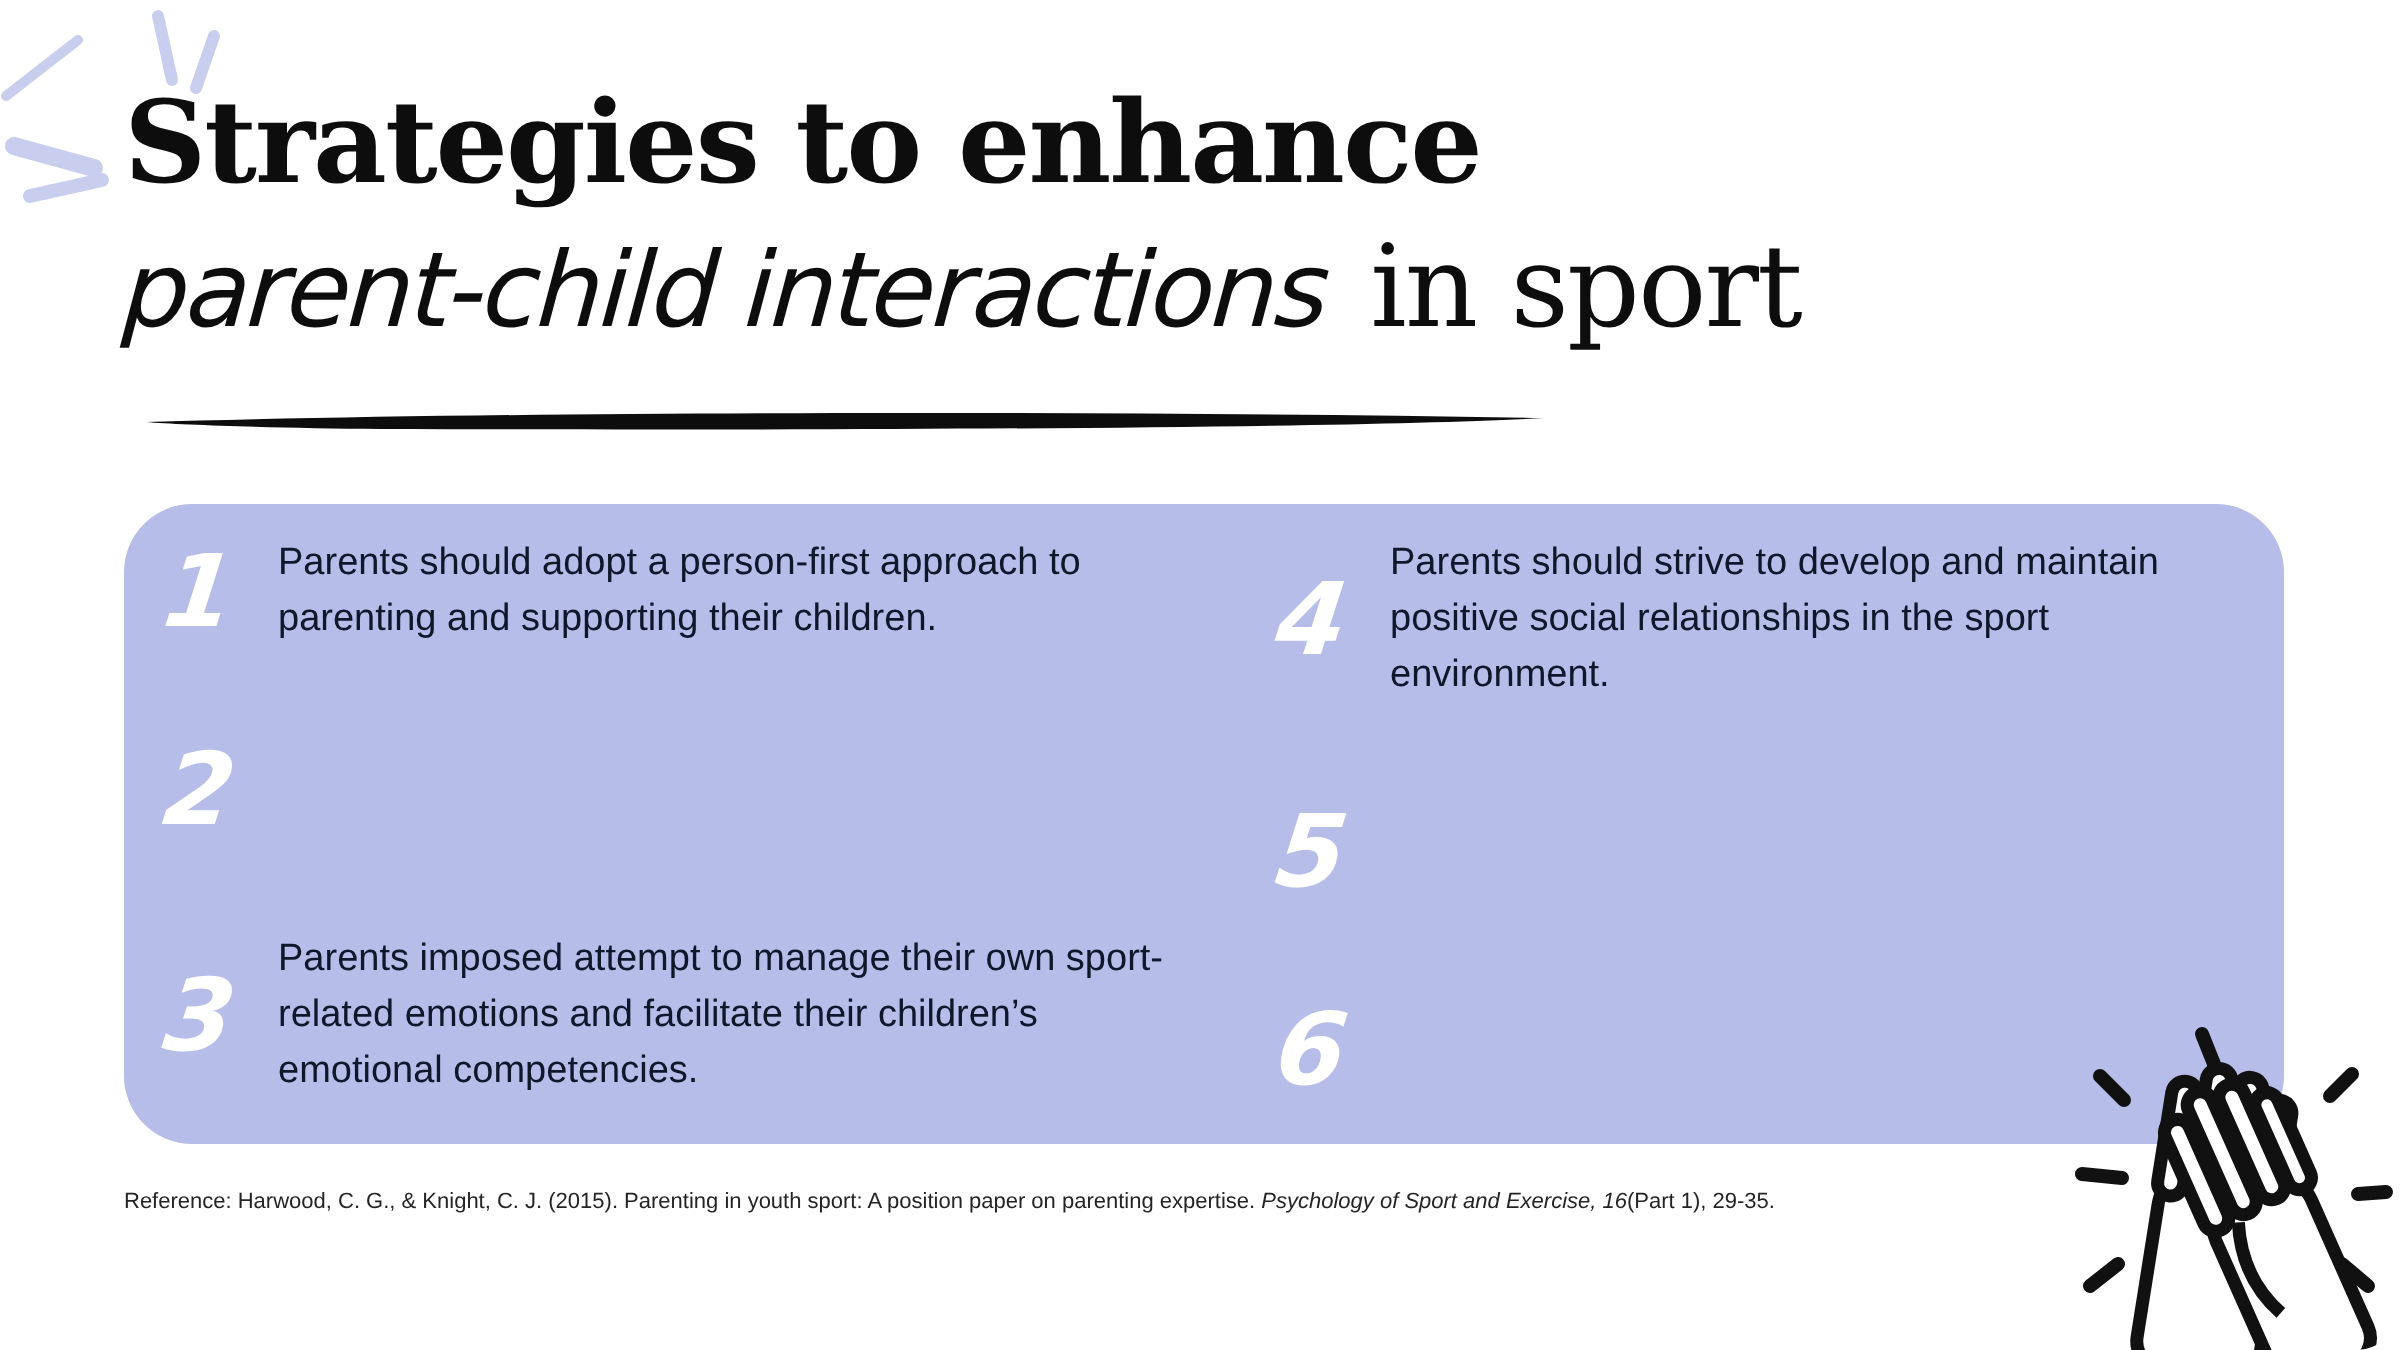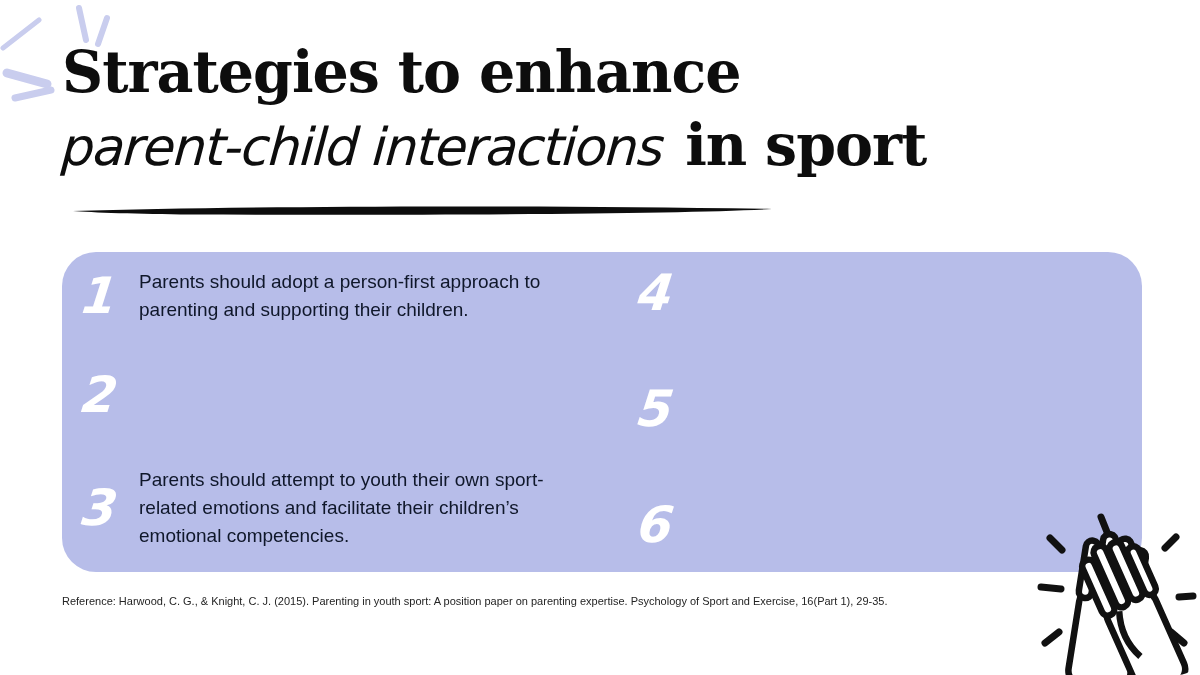--- a/index.html
+++ b/index.html
@@ -16,21 +16,21 @@
   .title-line1{
     font-family:"DejaVu Serif", serif;font-weight:700;
     font-size:57px;letter-spacing:-1px;line-height:1.25;white-space:nowrap;
   }
   .title-line2{display:flex;align-items:baseline;gap:22px;margin-top:4px;white-space:nowrap;}
   .title-script{
     font-family:"DejaVu Sans", sans-serif;font-style:italic;font-weight:400;
     font-size:52px;letter-spacing:-1.5px;transform:skewX(-4deg);display:inline-block;
   }
   .title-serif{
-    font-family:"DejaVu Serif", serif;font-weight:700;
+    font-family:"DejaVu Serif", serif;font-weight:400;
     font-size:57px;letter-spacing:-1px;
   }
   .underline{position:absolute;left:70px;top:203px;}
 
   
   .panel{
     position:absolute;left:62px;top:252px;width:1080px;height:320px;
     background:#b7bde9;border-radius:34px;box-sizing:border-box;
     display:grid;grid-template-columns:1fr 1fr;column-gap:6px;
     padding:16px 12px 22px 14px;
@@ -45,21 +45,21 @@
   }
   .txt{
     margin:0;font-size:19px;line-height:1.47;color:#0f172a;max-width:446px;
   }
 
   
   .reference{
     position:absolute;left:62px;top:584px;font-size:11px;color:#242424;
     letter-spacing:0;white-space:nowrap;
   }
-  .reference .ital{}
+  .reference .ital{font-style:italic;}
 
   
   .hands{position:absolute;left:1028px;top:504px;}
 </style>
 </head>
 <body>
 
 <div class="slide">
 
   <svg class="sparkle" width="122" height="112" viewBox="0 0 122 112">
@@ -87,26 +87,27 @@
     <div class="col">
       <div class="item">
         <div class="num">1</div>
         <p class="txt">Parents should adopt a person-first approach to parenting and supporting their children.</p>
       </div>
       <div class="item">
         <div class="num">2</div>
       </div>
       <div class="item">
         <div class="num">3</div>
-        <p class="txt">Parents should attempt to youth their own sport-related emotions and facilitate their children’s emotional competencies.</p>
+        <p class="txt">Parents imposed attempt to manage their own sport-related emotions and facilitate their children’s emotional competencies.</p>
       </div>
     </div>
     <div class="col col-right">
       <div class="item">
         <div class="num">4</div>
+        <p class="txt">Parents should strive to develop and maintain positive social relationships in the sport environment.</p>
       </div>
       <div class="item">
         <div class="num">5</div>
       </div>
       <div class="item">
         <div class="num">6</div>
       </div>
     </div>
   </section>
 

